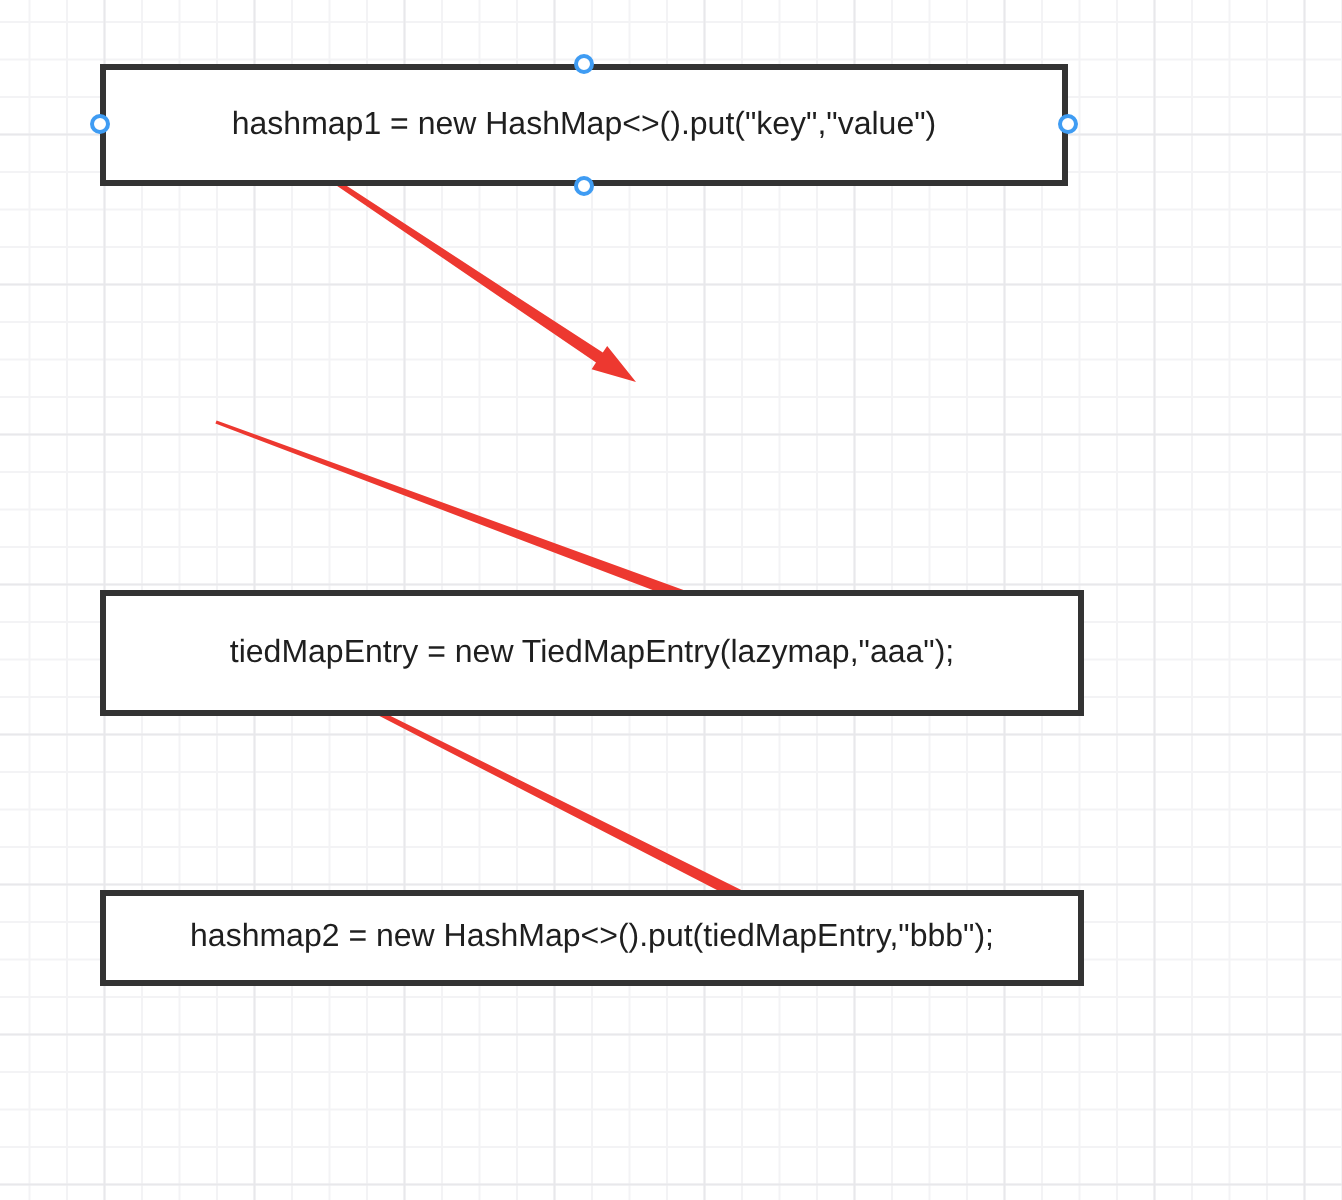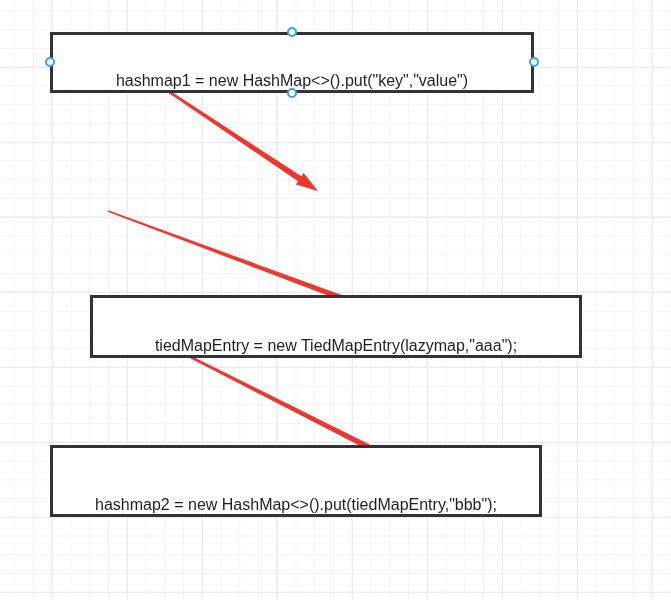--- a/index.html
+++ b/index.html
@@ -14,27 +14,27 @@
       linear-gradient(to bottom, var(--grid-minor) 0 1px, transparent 1px);
     background-size:75px 75px,75px 75px,18.75px 18.75px,18.75px 18.75px;
     background-position:51.75px 0,0 66.75px,14.25px 0,0 10.5px;
   }
 
   .edges-layer{position:absolute;left:0;top:0;width:671px;height:600px;}
 
   .node{
     position:absolute;box-sizing:border-box;
     border:3px solid var(--node-border);background:#ffffff;
-    display:flex;align-items:flex-end;justify-content:center;
+    display:flex;align-items:center;justify-content:center;
     font-size:16px;color:var(--node-text);white-space:nowrap;
   }
   .n1{left:50px;top:32px;width:484px;height:61px;}
   .n2{left:50px;top:165px;width:492px;height:64px;}
-  .n3{left:50px;top:295px;width:492px;height:63px;margin-left:40px;}
-  .n4{left:50px;top:445px;width:492px;height:72px;}
+  .n3{left:50px;top:295px;width:492px;height:63px;}
+  .n4{left:50px;top:445px;width:492px;height:48px;}
 
   .handle{
     position:absolute;width:10px;height:10px;border-radius:50%;
     background:#ffffff;border:2px solid var(--handle-blue);
     box-sizing:border-box;z-index:5;
   }
   .h-top{left:287px;top:27px;}
   .h-bottom{left:287px;top:88px;}
   .h-left{left:45px;top:57px;}
   .h-right{left:529px;top:57px;}

